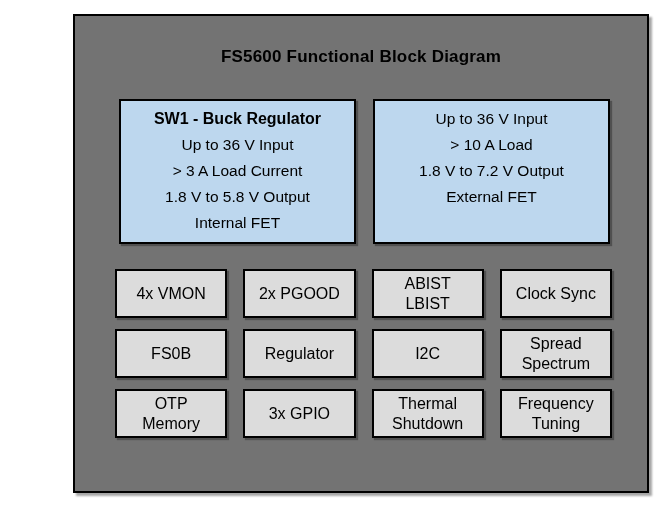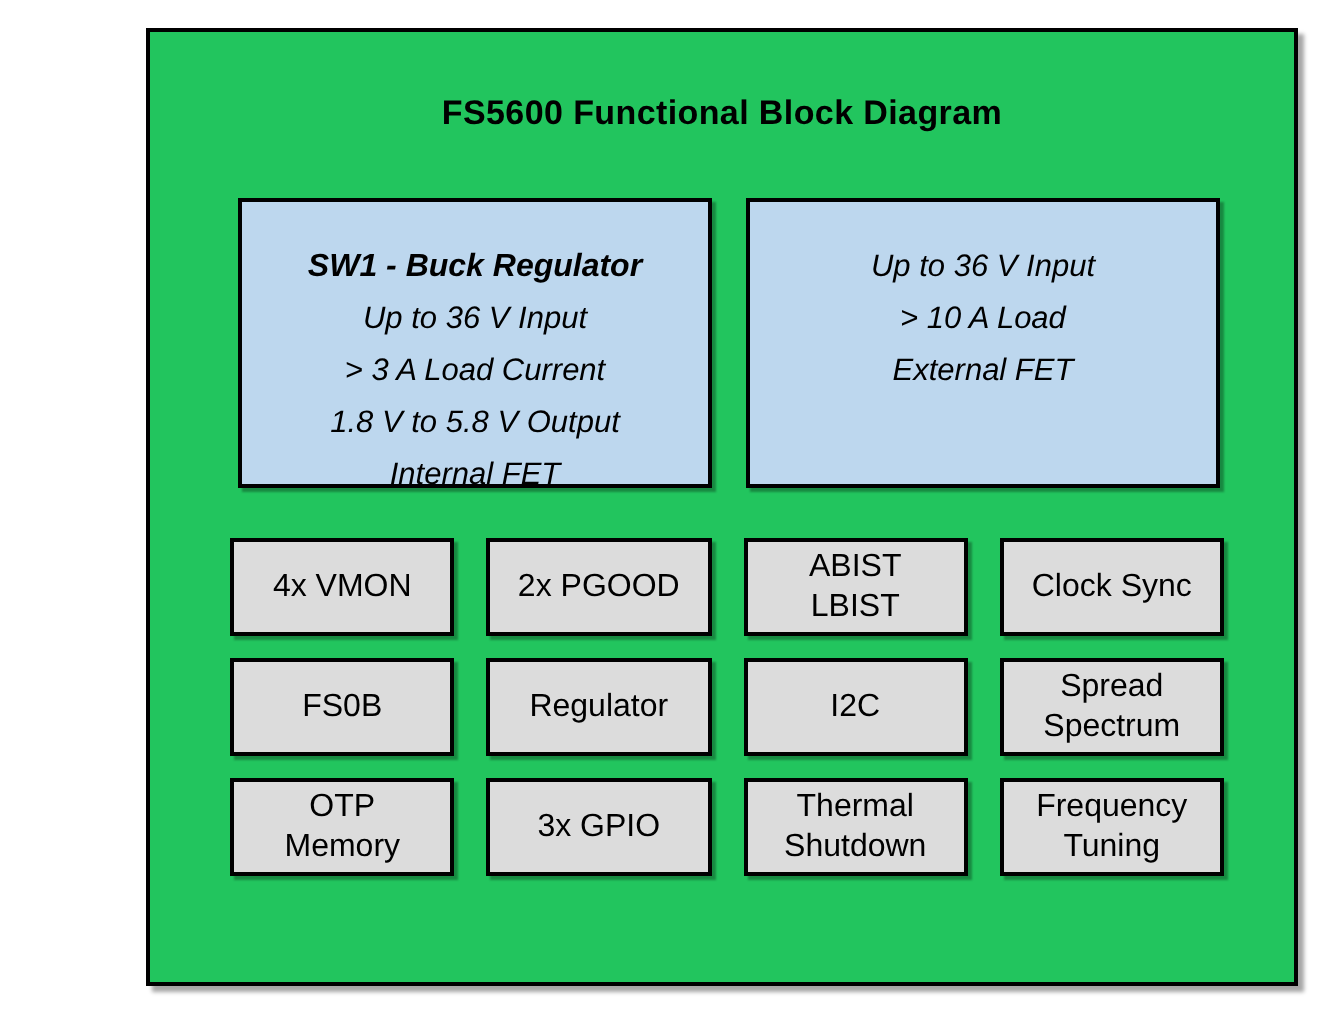--- a/index.html
+++ b/index.html
@@ -16,21 +16,21 @@
     background: #ffffff;
     overflow: hidden;
   }
   .frame {
     position: absolute;
     left: 73px;
     top: 14px;
     width: 576px;
     height: 479px;
     box-sizing: border-box;
-    background: #22c55e;
+    background: #737373;
     border: 2px solid #000000;
     box-shadow: 3px 3px 2px rgba(0,0,0,0.35);
   }
   .diagram-title {
     margin-top: 31px;
     text-align: center;
     font-size: 17px;
     font-weight: bold;
     letter-spacing: 0.2px;
   }
@@ -40,22 +40,21 @@
     margin: 32px 37px 0 44px;
   }
   .reg-box {
     flex: 1;
     box-sizing: border-box;
     height: 145px;
     background: #BDD7EE;
     border: 2px solid #000000;
     box-shadow: 2px 2px 1px rgba(0,0,0,0.3);
     text-align: center;
-    padding: 20px 2px;
-    font-style: italic;
+    padding: 5px 2px;
   }
   .reg-title {
     font-size: 16px;
     font-weight: bold;
     line-height: 26px;
   }
   .reg-line {
     font-size: 15.5px;
     line-height: 26px;
   }
@@ -95,20 +94,21 @@
         <div class="reg-title">SW1 - Buck Regulator</div>
         <div class="reg-line">Up to 36 V Input</div>
         <div class="reg-line">&gt; 3 A Load Current</div>
         <div class="reg-line">1.8 V to 5.8 V Output</div>
         <div class="reg-line">Internal FET</div>
       </div>
 
       <div class="reg-box">
         <div class="reg-line">Up to 36 V Input</div>
         <div class="reg-line">&gt; 10 A Load</div>
+        <div class="reg-line">1.8 V to 7.2 V Output</div>
         <div class="reg-line">External FET</div>
       </div>
 
     </div>
 
     <div class="feature-grid">
       <div class="feature-cell">4x VMON</div>
       <div class="feature-cell">2x PGOOD</div>
       <div class="feature-cell">ABIST
 LBIST</div>

